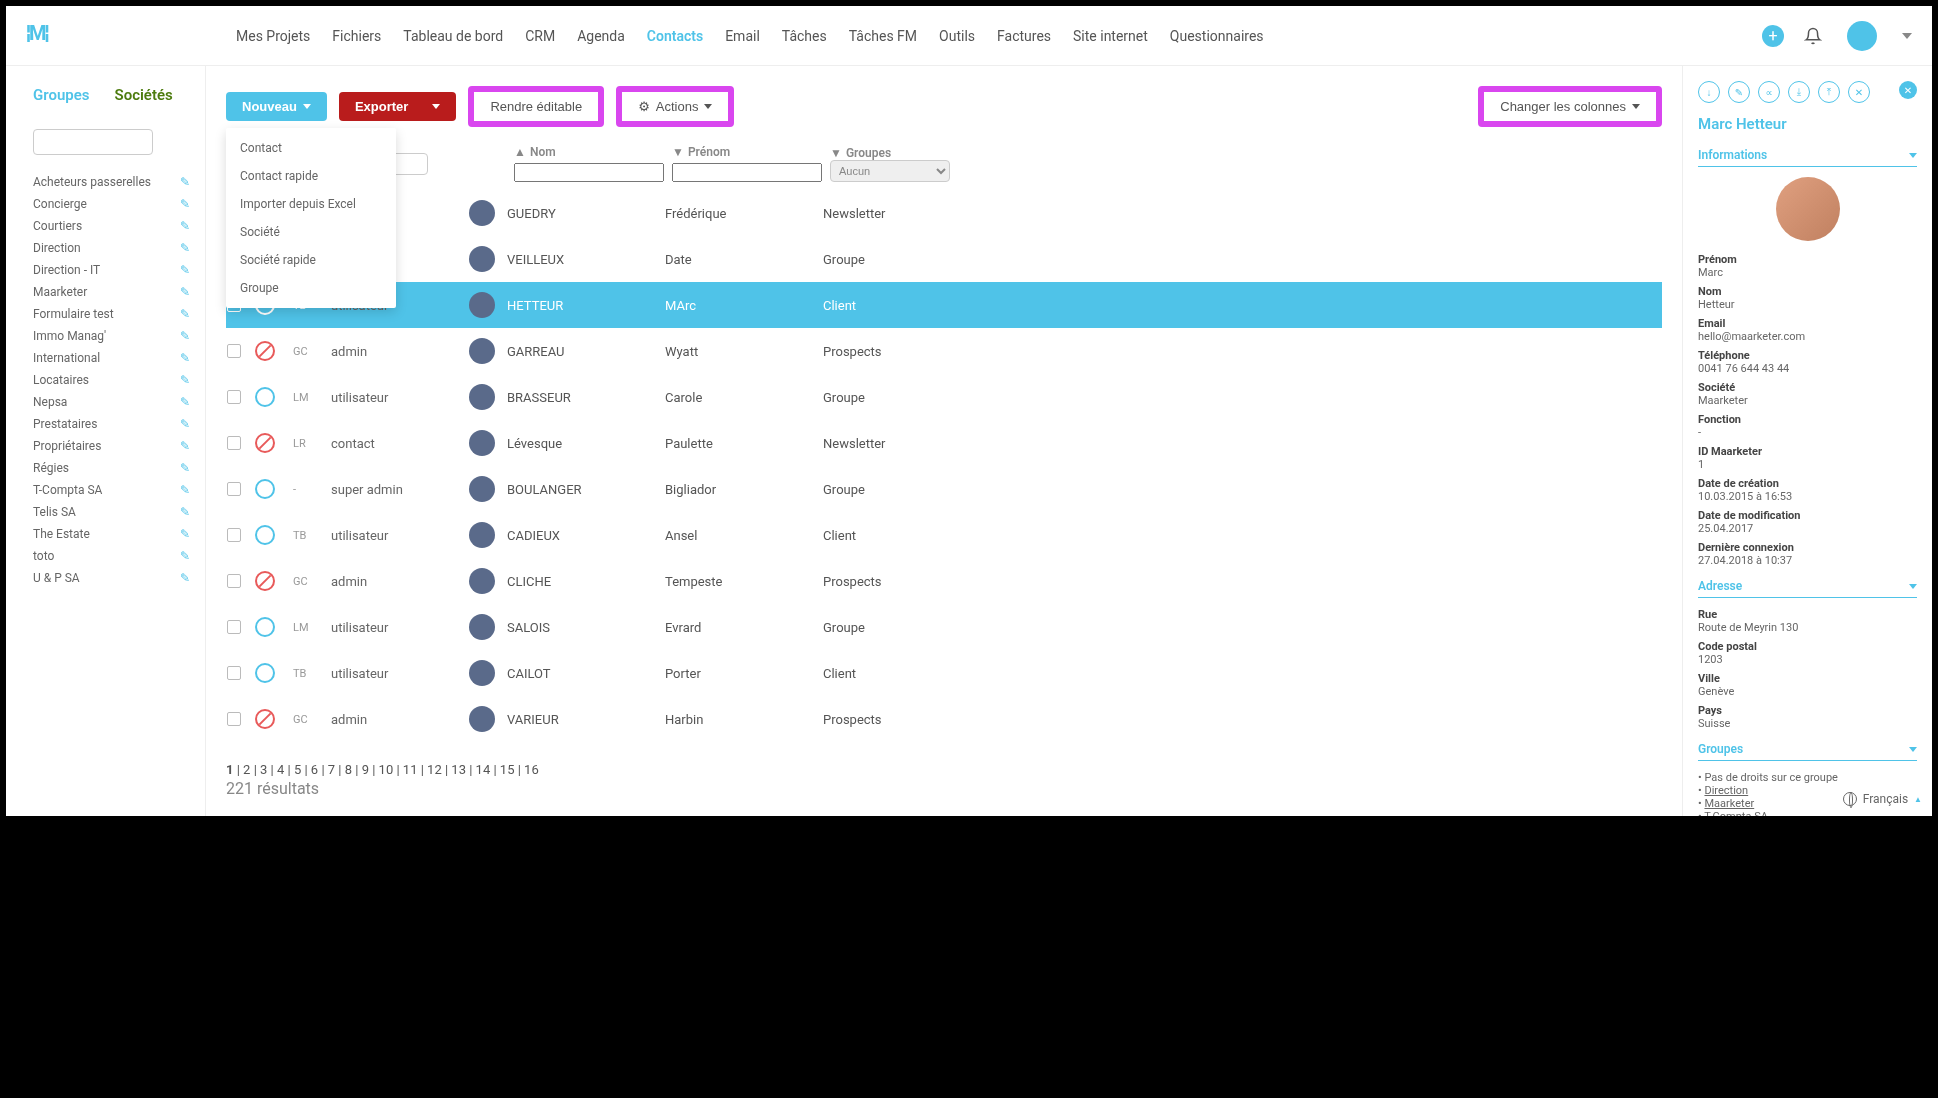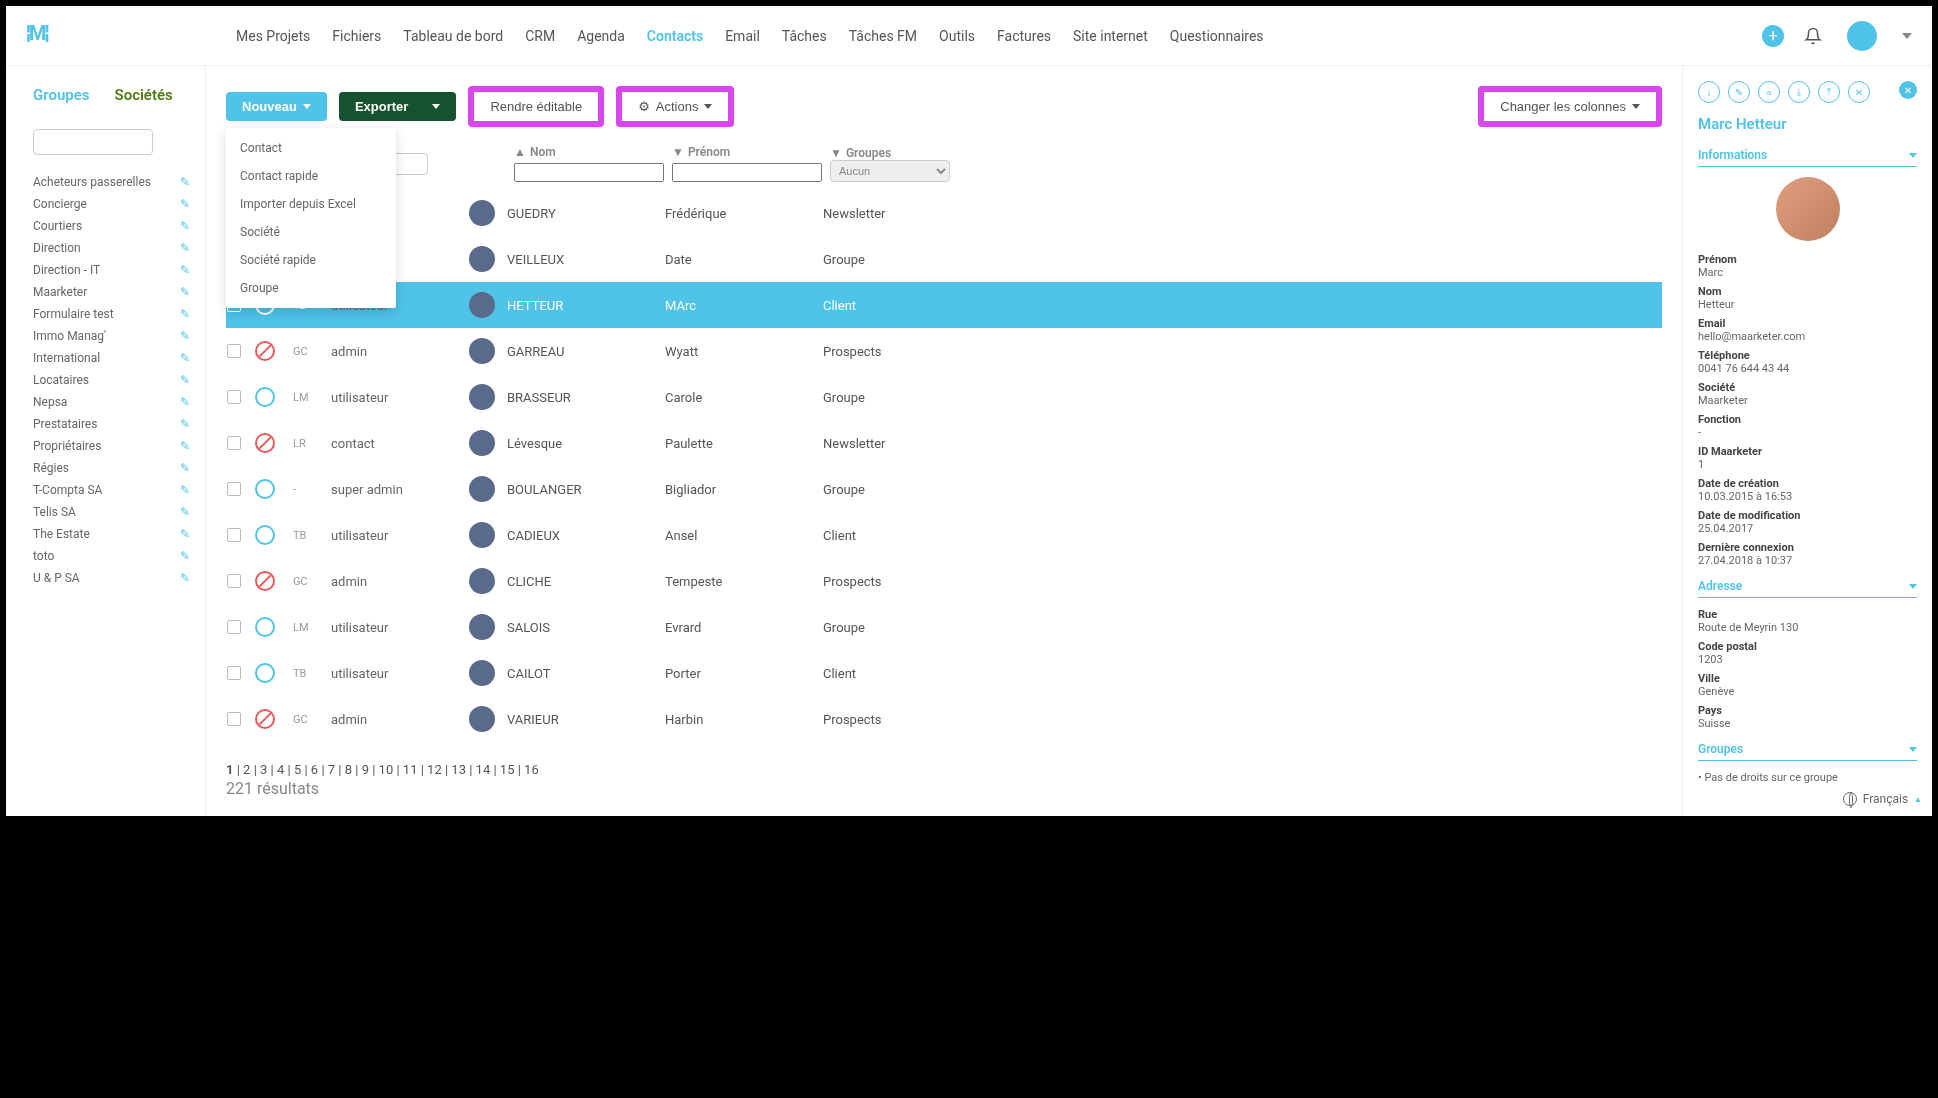--- a/index.html
+++ b/index.html
@@ -30,21 +30,21 @@
 .sidebar-tab.active { color: #4FC3E8; }
 .sidebar-search { width: 120px; height: 26px; border: 1px solid #ccc; border-radius: 4px; margin-bottom: 20px; }
 .group-list { display: flex; flex-direction: column; gap: 8px; }
 .group-item { display: flex; justify-content: space-between; align-items: center; font-size: 12px; color: #666; cursor: pointer; }
 .edit-icon { color: #4FC3E8; font-size: 12px; }
 
 
 .toolbar { display: flex; gap: 12px; align-items: center; margin-bottom: 18px; }
 .btn { padding: 7px 16px; border-radius: 4px; font-size: 13px; font-weight: 600; cursor: pointer; border: none; display: flex; align-items: center; gap: 6px; }
 .btn-primary { background: #4FC3E8; color: #fff; }
-.btn-dark { background: #14532d; color: #fff; gap: 24px; }
+.btn-dark { background: #b91c1c; color: #fff; gap: 24px; }
 .btn-outline { background: #fff; border: 6px solid #d946ef; color: #555; font-weight: 500; }
 .btn .caret { border-left: 4px solid transparent; border-right: 4px solid transparent; border-top: 5px solid currentColor; display: inline-block; }
 .toolbar-spacer { flex: 1; }
 
 
 .table-head { display: flex; align-items: center; padding: 0 8px; gap: 8px; margin-bottom: 8px; font-size: 12px; color: #888; }
 .col-check { width: 20px; }
 .col-icon { width: 30px; }
 .col-init { width: 30px; font-size: 11px; color: #999; }
 .col-role { width: 130px; color: #666; }
@@ -564,20 +564,25 @@
             <div class="field-label">Pays</div>
             <div class="field-value">Suisse</div>
           </div>
         </div>
 
       <div class="section-title" style="margin-top:12px;">
           <span>Groupes</span>
           <span class="caret"></span>
         </div>
       <div class="bullet">• <span>Pas de droits sur ce groupe</span></div>
+      <div id="group-links">
+          <div class="bullet">• <span class="group-link">Direction</span></div>
+          <div class="bullet">• <span class="group-link">Maarketer</span></div>
+          <div class="bullet">• <span class="group-link">T-Compta SA</span></div>
+        </div>
 
       <div class="lang-switch">
         <div class="globe"></div>
         <span>Français</span>
         <span style="color:#4FC3E8;font-size:8px;">▲</span>
       </div>
     </div>
   </div>
 </div>
 

